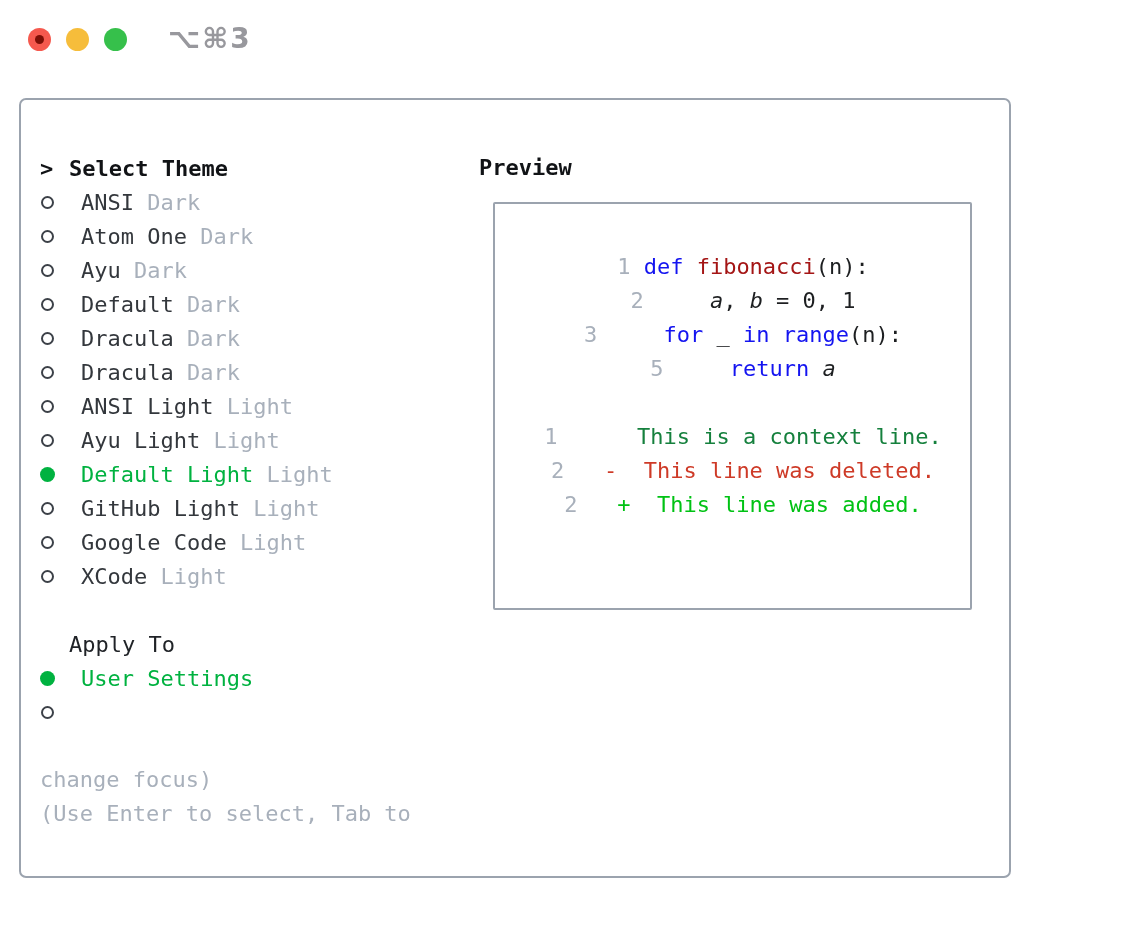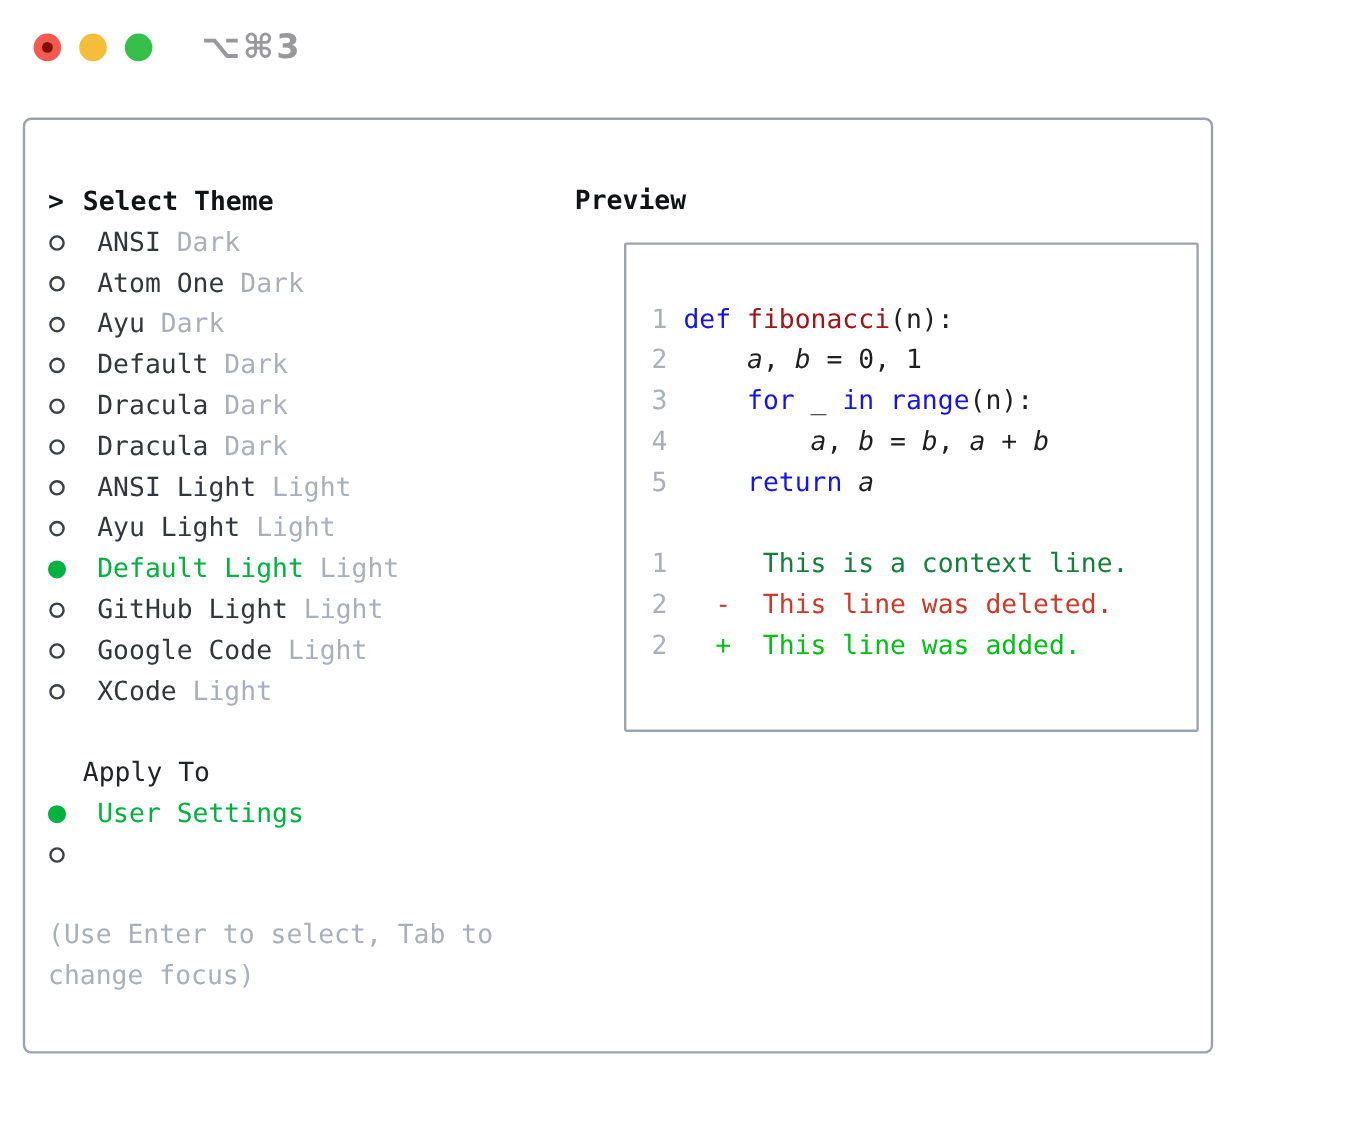--- a/index.html
+++ b/index.html
@@ -47,23 +47,23 @@
   .hdr{font-weight:700;color:#111316;}
   .subhdr{color:#202327;}
   .spacer{height:34px;}
   .hint{height:34px;line-height:34px;font-size:22px;color:#a8b0bb;white-space:pre;}
   
   .preview-title{
     position:absolute;left:458px;top:51px;height:34px;line-height:34px;
     font-size:22px;font-weight:700;color:#111316;
   }
   .preview-box{
-    position:absolute;left:499px;top:102px;width:479px;height:408px;
+    position:absolute;left:472px;top:102px;width:479px;height:408px;
     border:2px solid #9ba3ae;border-radius:2px;box-sizing:border-box;
-    overflow:hidden;background:#fff;
+    overflow:hidden;background:#fff;text-align:center;
   }
   .code{padding:46px 0 0 21px;}
   .pline{height:34px;line-height:34px;font-size:22px;white-space:pre;}
   .ln{color:#a8b0bb;}
   .kw{color:#1414f0;}
   .fn{color:#a41515;}
   .pl{color:#1d1f21;}
   .vr{color:#1d1f21;font-style:italic;}
   .ctx{color:#15803d;}
   .del{color:#ce3a27;}
@@ -115,32 +115,31 @@
         <span class="subhdr">Apply To</span>
       </div>
 
       <div id="apply-list">
           <div class="row selected"><span class="marker"><span class="radio sel"></span></span><span class="t-name">User Settings</span></div>
           <div class="row"><span class="marker"><span class="radio"></span></span></div>
         </div>
 
       <div class="spacer"></div>
 
+      <div class="hint">change focus)</div>
       <div class="hint">(Use Enter to select, Tab to</div>
-      <div class="hint">change focus)</div>
     </div>
 
     <div class="preview-title">Preview</div>
 
     <div class="preview-box">
       <div class="code" id="code">
           <div class="pline"><span class="ln">1 </span><span class="kw">def</span><span class="pl"> </span><span class="fn">fibonacci</span><span class="pl">(n):</span></div>
           <div class="pline"><span class="ln">2 </span><span class="pl">    </span><span class="vr">a</span><span class="pl">, </span><span class="vr">b</span><span class="pl"> = 0, 1</span></div>
           <div class="pline"><span class="ln">3 </span><span class="pl">    </span><span class="kw">for</span><span class="pl"> _ </span><span class="kw">in</span><span class="pl"> </span><span class="kw">range</span><span class="pl">(n):</span></div>
-          <div class="pline"><span class="ln">4 </span><span class="pl">        </span><span class="vr">a</span><span class="pl">, </span><span class="vr">b</span><span class="pl"> = </span><span class="vr">b</span><span class="pl">, </span><span class="vr">a</span><span class="pl"> + </span><span class="vr">b</span></div>
           <div class="pline"><span class="ln">5 </span><span class="pl">    </span><span class="kw">return</span><span class="pl"> </span><span class="vr">a</span></div>
           <div class="pline"><span class="ln"></span></div>
           <div class="pline"><span class="ln">1 </span><span class="ctx">     This is a context line.</span></div>
           <div class="pline"><span class="ln">2 </span><span class="del">  -  This line was deleted.</span></div>
           <div class="pline"><span class="ln">2 </span><span class="add">  +  This line was added.</span></div>
         </div>
     </div>
 
   </div>
 </div>

